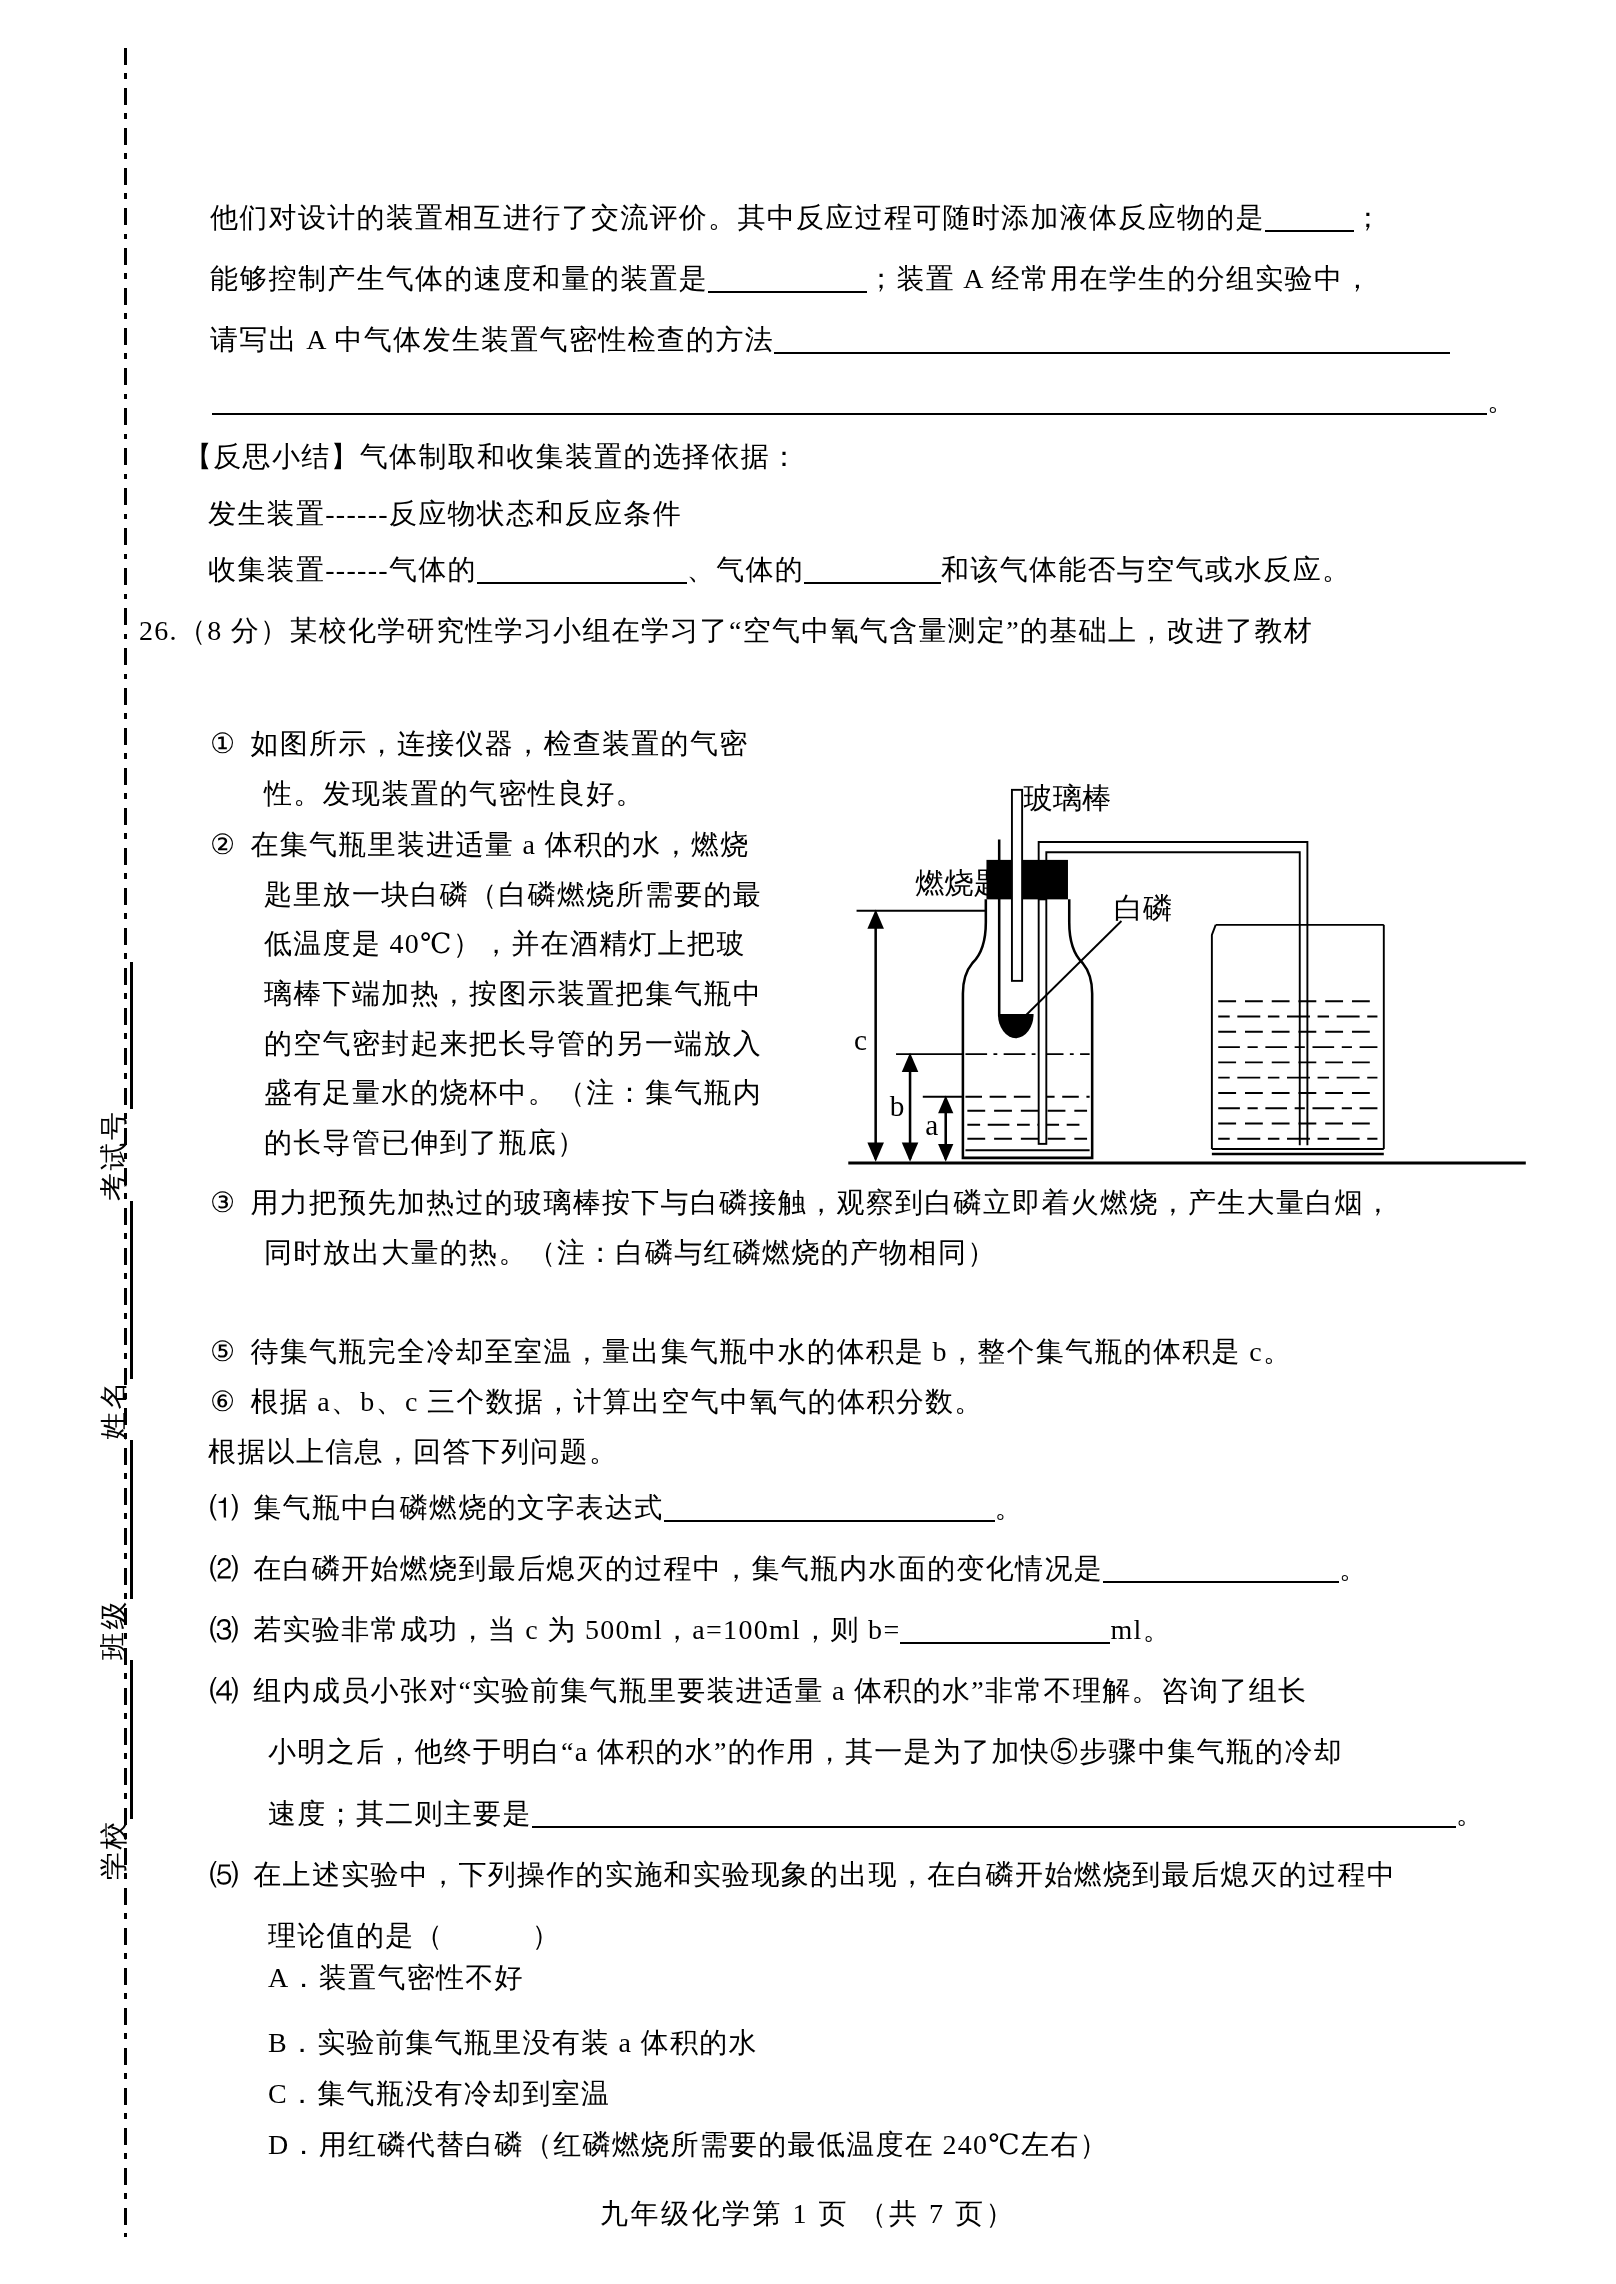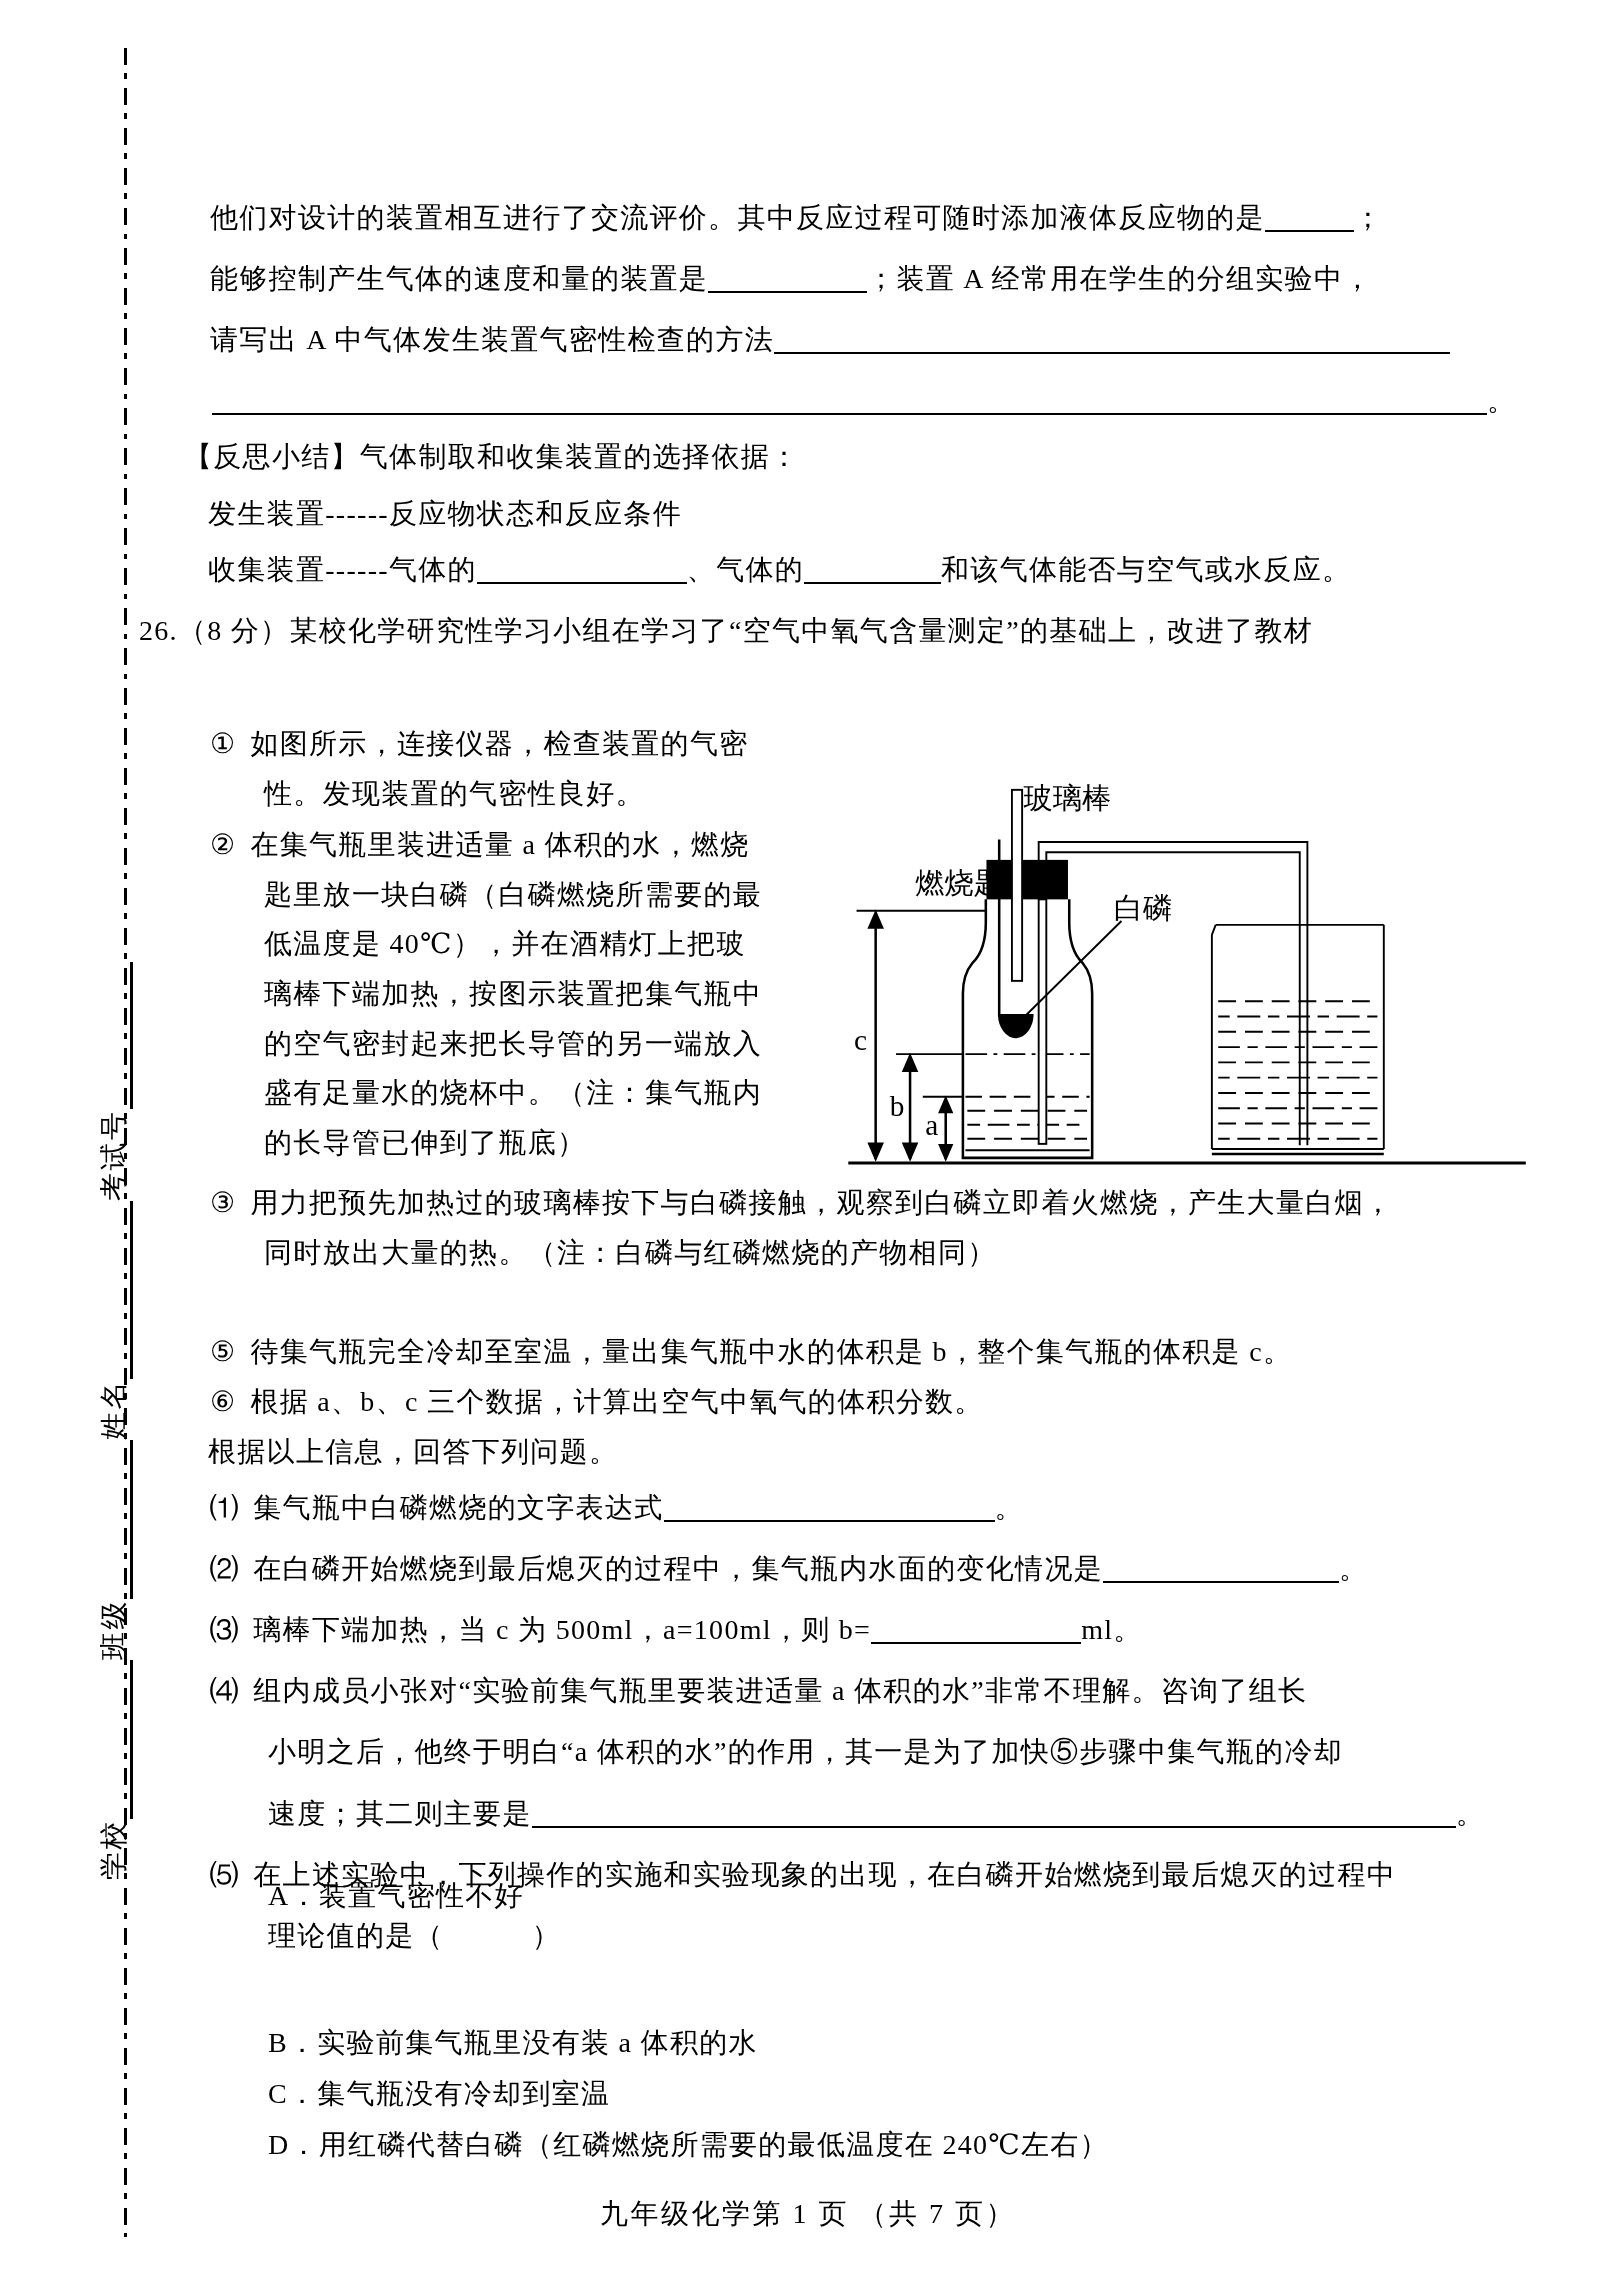--- a/index.html
+++ b/index.html
@@ -86,34 +86,34 @@
   </div>
   <div class="line" style="left:208px;top:1433px">根据以上信息，回答下列问题。</div>
 
   <div class="line" style="left:210px;top:1489px">
     <span class="num">⑴</span><span>集气瓶中白磷燃烧的文字表达式</span><span class="blank" style="width:331px"></span><span>。</span>
   </div>
   <div class="line" style="left:210px;top:1550px">
     <span class="num">⑵</span><span>在白磷开始燃烧到最后熄灭的过程中，集气瓶内水面的变化情况是</span><span class="blank" style="width:236px"></span><span>。</span>
   </div>
   <div class="line" style="left:210px;top:1611px">
-    <span class="num">⑶</span><span>璃棒下端加热，当 c 为 500ml，a=100ml，则 b=</span><span class="blank" style="width:210px"></span><span>ml。</span>
+    <span class="num">⑶</span><span>若实验非常成功，当 c 为 500ml，a=100ml，则 b=</span><span class="blank" style="width:210px"></span><span>ml。</span>
   </div>
   <div class="line" style="left:210px;top:1672px">
     <span class="num">⑷</span><span>组内成员小张对“实验前集气瓶里要装进适量 a 体积的水”非常不理解。咨询了组长</span>
   </div>
   <div class="line" style="left:268px;top:1733px">小明之后，他终于明白“a 体积的水”的作用，其一是为了加快⑤步骤中集气瓶的冷却</div>
   <div class="line" style="left:268px;top:1795px">
     <span>速度；其二则主要是</span><span class="blank" style="width:924px"></span><span>。</span>
   </div>
   <div class="line" style="left:210px;top:1856px">
     <span class="num">⑸</span><span>在上述实验中，下列操作的实施和实验现象的出现，在白磷开始燃烧到最后熄灭的过程中</span>
   </div>
   <div class="line" style="left:268px;top:1917px">理论值的是（　　　）</div>
-  <div class="line" style="left:268px;top:1877px">A．装置气密性不好</div>
+  <div class="line" style="left:268px;top:1959px">A．装置气密性不好</div>
   <div class="line" style="left:268px;top:2024px">B．实验前集气瓶里没有装 a 体积的水</div>
   <div class="line" style="left:268px;top:2075px">C．集气瓶没有冷却到室温</div>
   <div class="line" style="left:268px;top:2126px">D．用红磷代替白磷（红磷燃烧所需要的最低温度在 240℃左右）</div>
 
   <svg style="left:841px;top:758px;width:701px;height:433px" viewBox="1320 1190 1100 680" xmlns="http://www.w3.org/2000/svg">
 
     <line x1="1331" y1="1826" x2="2395" y2="1826" stroke="#000" stroke-width="5"></line>
 
     <path fill="none" stroke="#000" stroke-width="4" d="M1547,1412 L1547,1448 Q1547,1492 1526,1512 Q1511,1530 1511,1560 L1511,1818 L1714,1818 L1714,1560 Q1714,1530 1699,1512 Q1678,1492 1678,1448 L1678,1412"></path>
     <line x1="1515" y1="1806" x2="1710" y2="1806" stroke="#000" stroke-width="3"></line>

